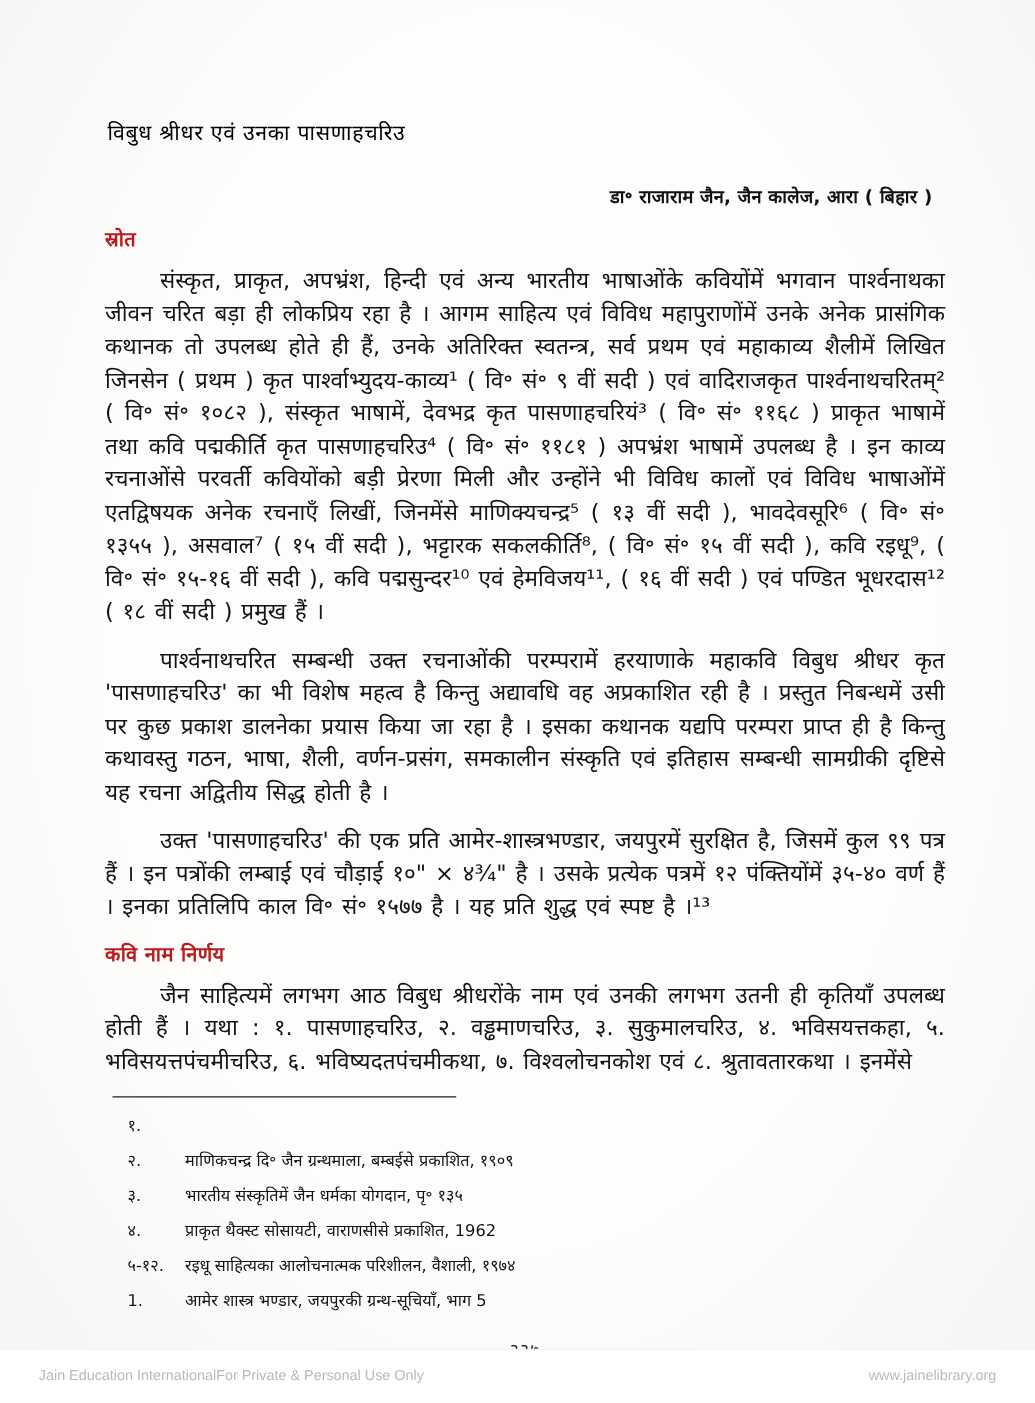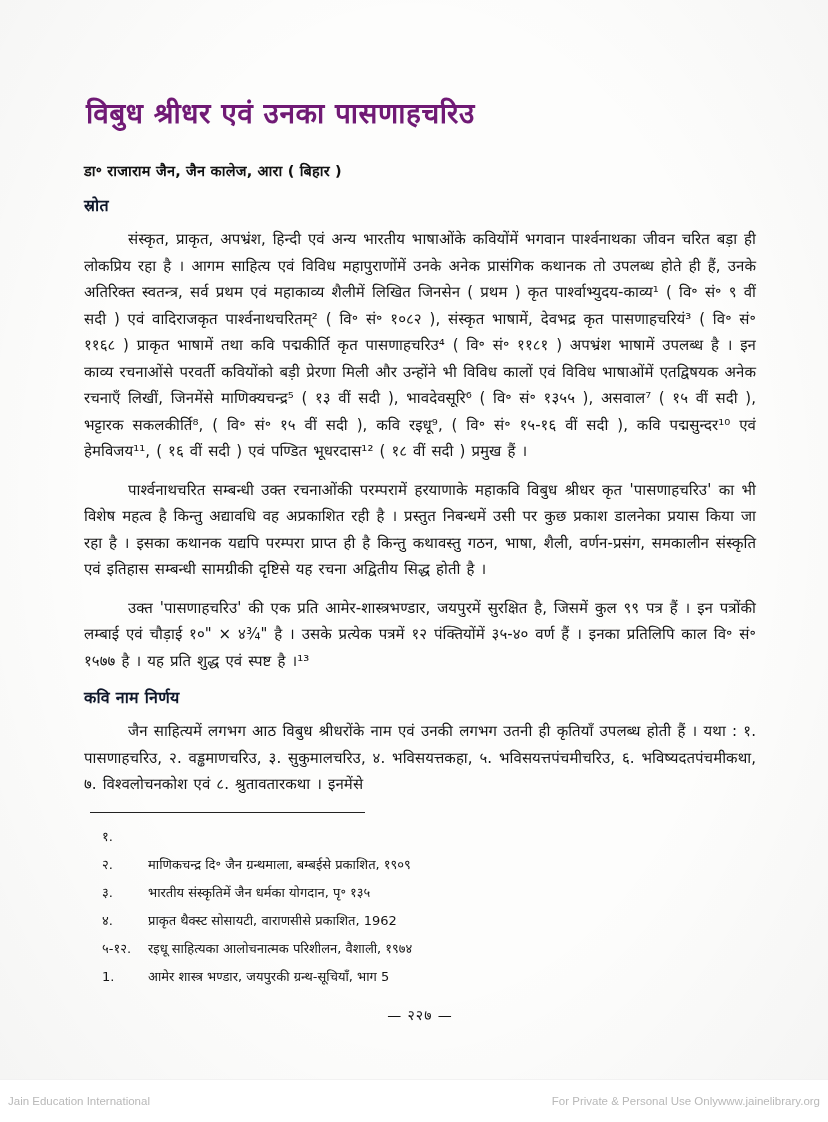--- a/index.html
+++ b/index.html
@@ -37,50 +37,50 @@
 
   .content {
     position: absolute;
     left: 84px;
     top: 96px;
     width: 672px;
   }
 
   .doc-title {
     font-family: "DejaVu Sans", sans-serif;
-    font-weight: bold;
-    font-size: 28px;
+    font-weight: normal;
+    font-size: 17px;
     letter-spacing: 0.5px;
-    color: #701a75;
+    color: #000000;
     margin: 0 0 28px 2px;
     line-height: 1.3;
   }
 
   .byline {
     font-family: "DejaVu Sans", sans-serif;
     font-size: 14.5px;
     font-weight: bold;
     color: #111;
-    text-align: left;
+    text-align: right;
     margin: 0 10px 14px 0;
     letter-spacing: 0.2px;
   }
 
   .section-head {
     font-family: "DejaVu Sans", sans-serif;
     font-size: 16px;
     font-weight: bold;
-    color: #0f172a;
+    color: #b91c1c;
     margin: 4px 0 10px 0;
     letter-spacing: 0.3px;
   }
 
   .para {
     font-family: "DejaVu Sans", sans-serif;
-    font-size: 15px;
+    font-size: 18px;
     line-height: 26.5px;
     color: #141414;
     text-align: justify;
     text-justify: inter-word;
     margin: 0 0 12px 0;
     letter-spacing: 0.05px;
     word-spacing: 1.2px;
   }
   .para.indent { text-indent: 44px; }
 
@@ -122,37 +122,37 @@
 
   .footer {
     position: absolute;
     left: 0;
     bottom: 0;
     width: 828px;
     height: 42px;
     display: flex;
     align-items: center;
     justify-content: space-between;
-    padding: 0 8px;
+    padding: 0 31px;
     box-sizing: border-box;
     font-family: "Liberation Sans", sans-serif;
     font-size: 11.5px;
     color: #b9b9b9;
     background: #ffffff;
   }
   .footer-sep {
     position: absolute;
     left: 0;
     bottom: 42px;
     width: 828px;
     height: 1px;
     background: #f2f2f2;
   }
   .footer span { white-space: nowrap; }
-  .footer-center { flex: 1; text-align: right; }
+  .footer-center { flex: 1; text-align: left; }
   .footer-right { text-align: right; }
 </style>
 </head>
 <body>
 
 <div class="page">
   <div class="scan-tint"></div>
 
   <div class="content">
 

